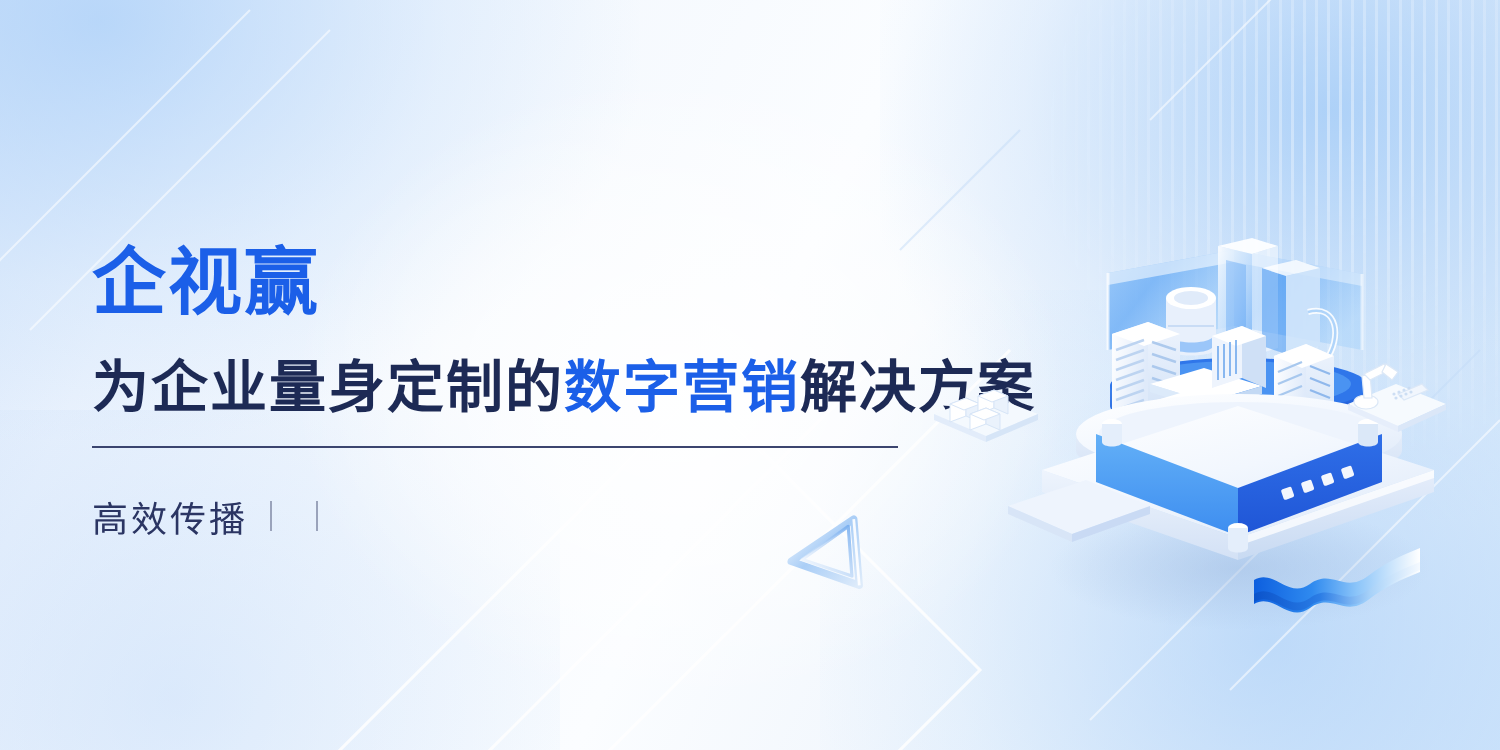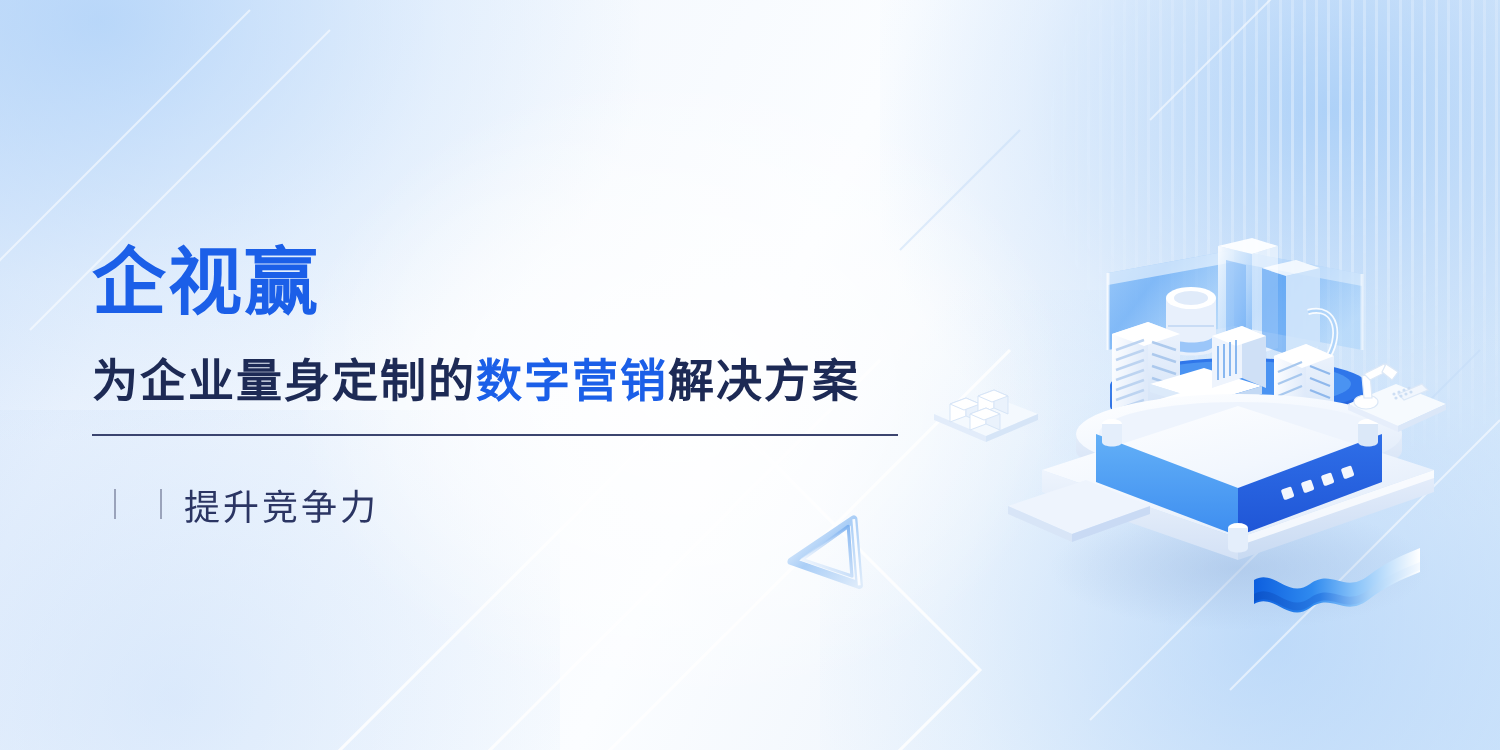--- a/index.html
+++ b/index.html
@@ -94,21 +94,21 @@
     font-size: 74px;
     font-weight: 700;
     letter-spacing: 2px;
     line-height: 1.0;
     color: #1b5fe8;
     margin: 0;
     white-space: nowrap;
   }
   .headline {
     margin: 36px 0 0 0;
-    font-size: 46px;
+    font-size: 57px;
     font-weight: 700;
     letter-spacing: 2px;
     line-height: 1.12;
     color: #1d2a55;
     white-space: nowrap;
   }
   .headline .accent { color: #1b5fe8; }
 
   .rule {
     margin-top: 26px;
@@ -190,23 +190,23 @@
 
     <h1 class="brand-title">企视赢</h1>
 
     <div class="headline">
       <span>为企业量身定制的</span><span class="accent">数字营销</span><span>解决方案</span>
     </div>
 
     <div class="rule"></div>
 
     <div class="tagline">
+      <span>高效传播</span>
       <span class="sep"></span>
       <span class="sep"></span>
-      <span>提升竞争力</span>
     </div>
   </div>
 
   <svg class="deco-triangle" viewBox="0 0 100 100">
     <defs>
       <linearGradient id="triG" x1="0" y1="0" x2="1" y2="1">
         <stop offset="0%" stop-color="#ffffff" stop-opacity="0.95"></stop>
         <stop offset="45%" stop-color="#9cc6f5" stop-opacity="0.85"></stop>
         <stop offset="100%" stop-color="#dceafa" stop-opacity="0.9"></stop>
       </linearGradient>

